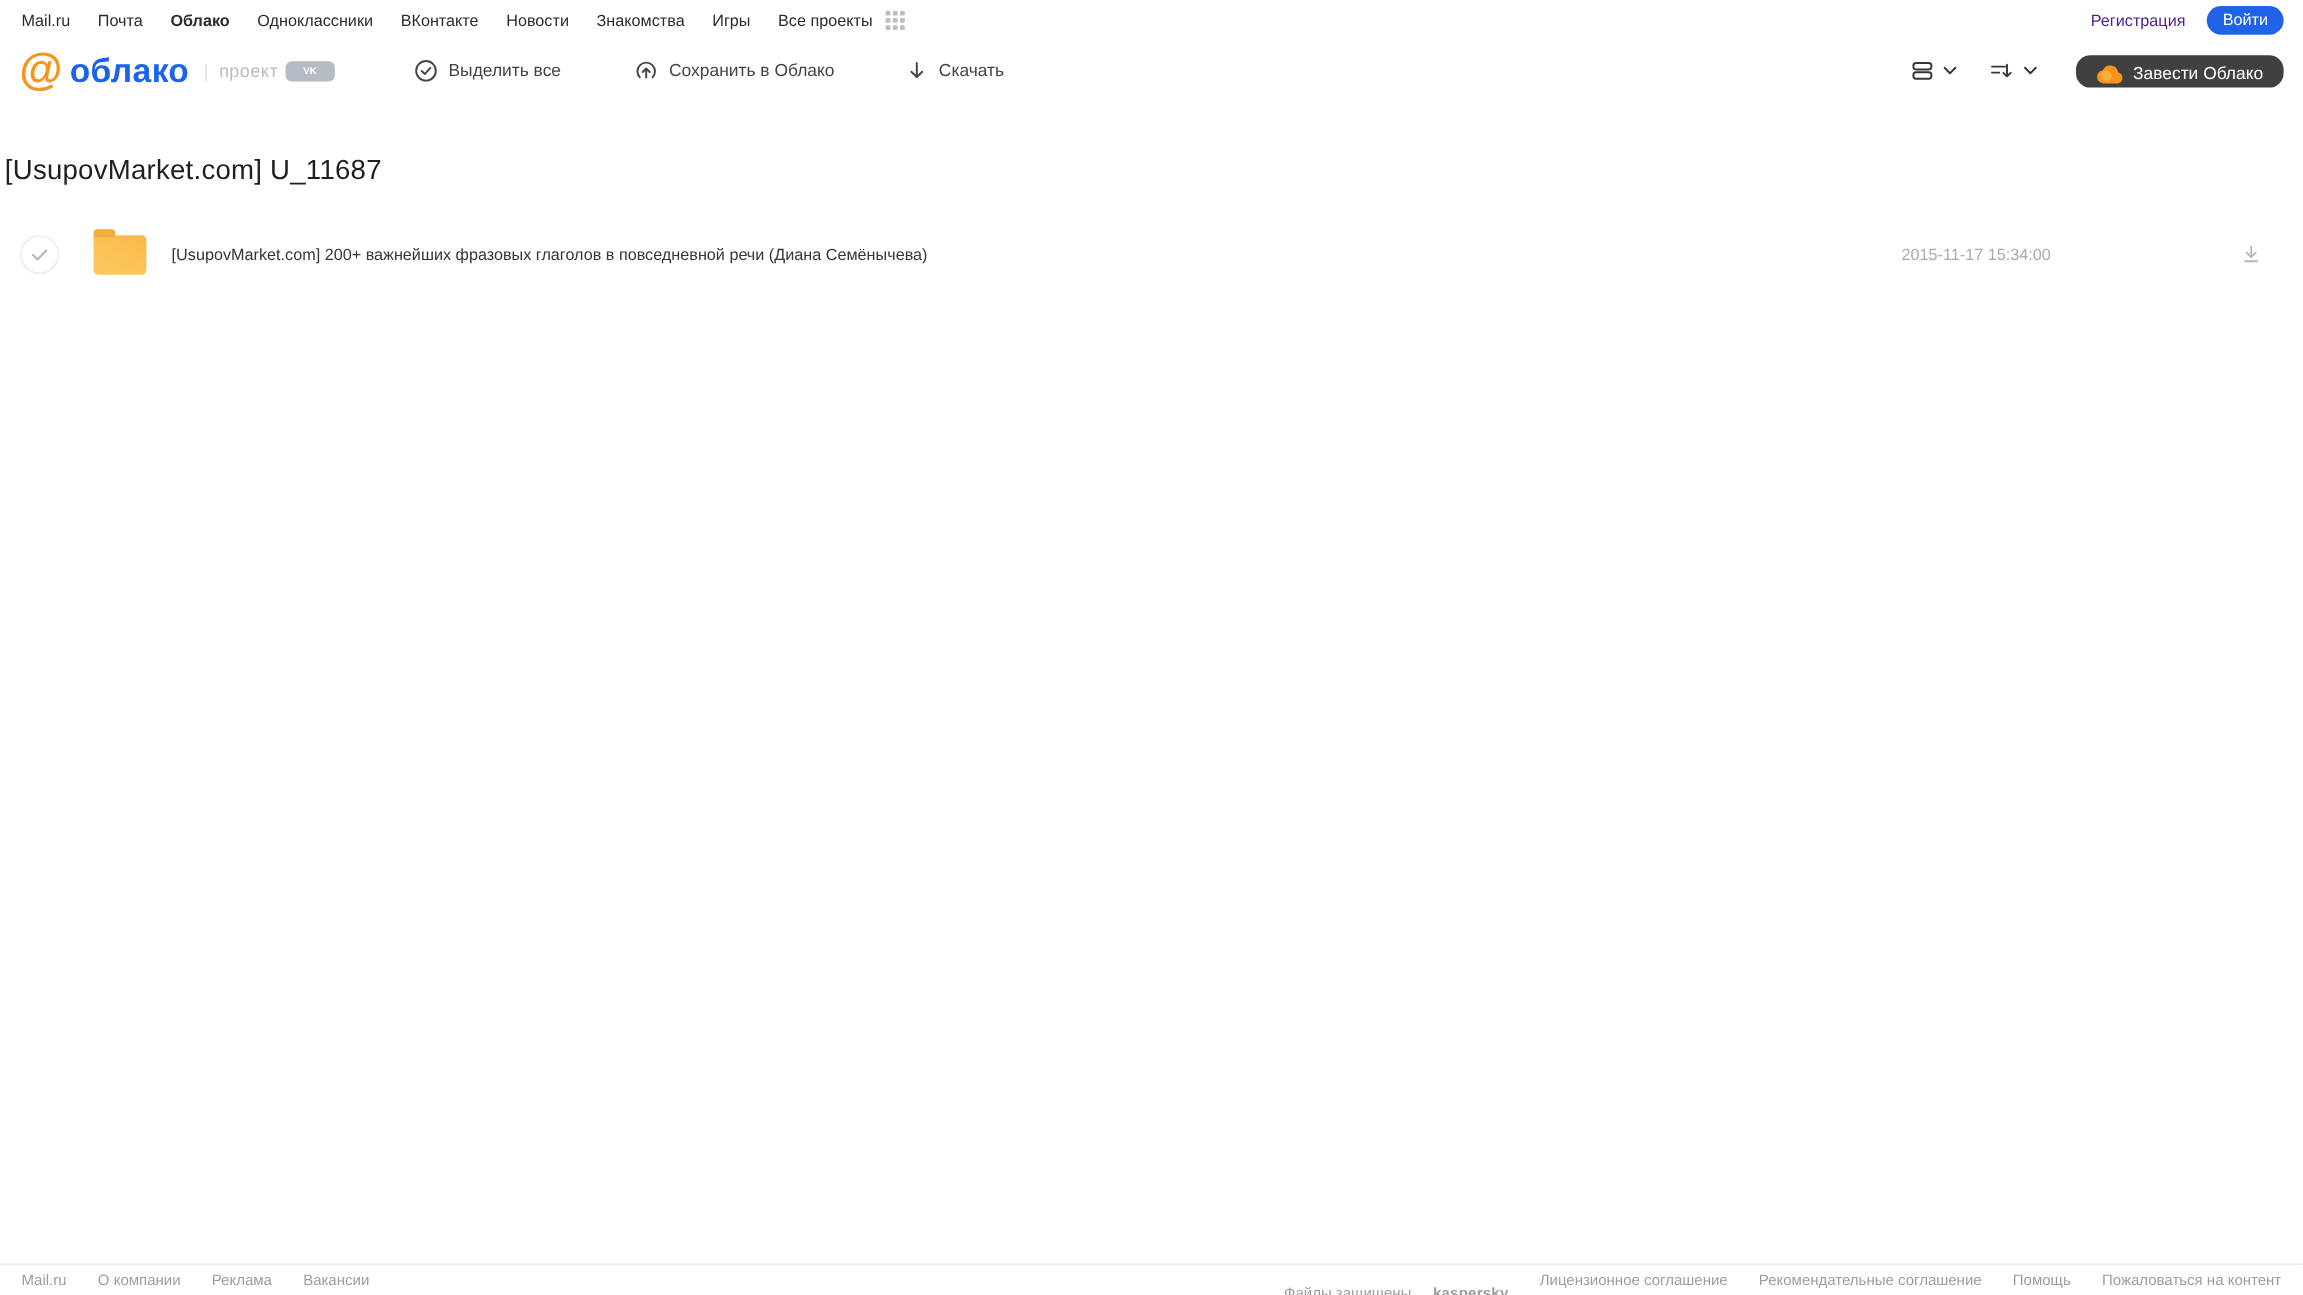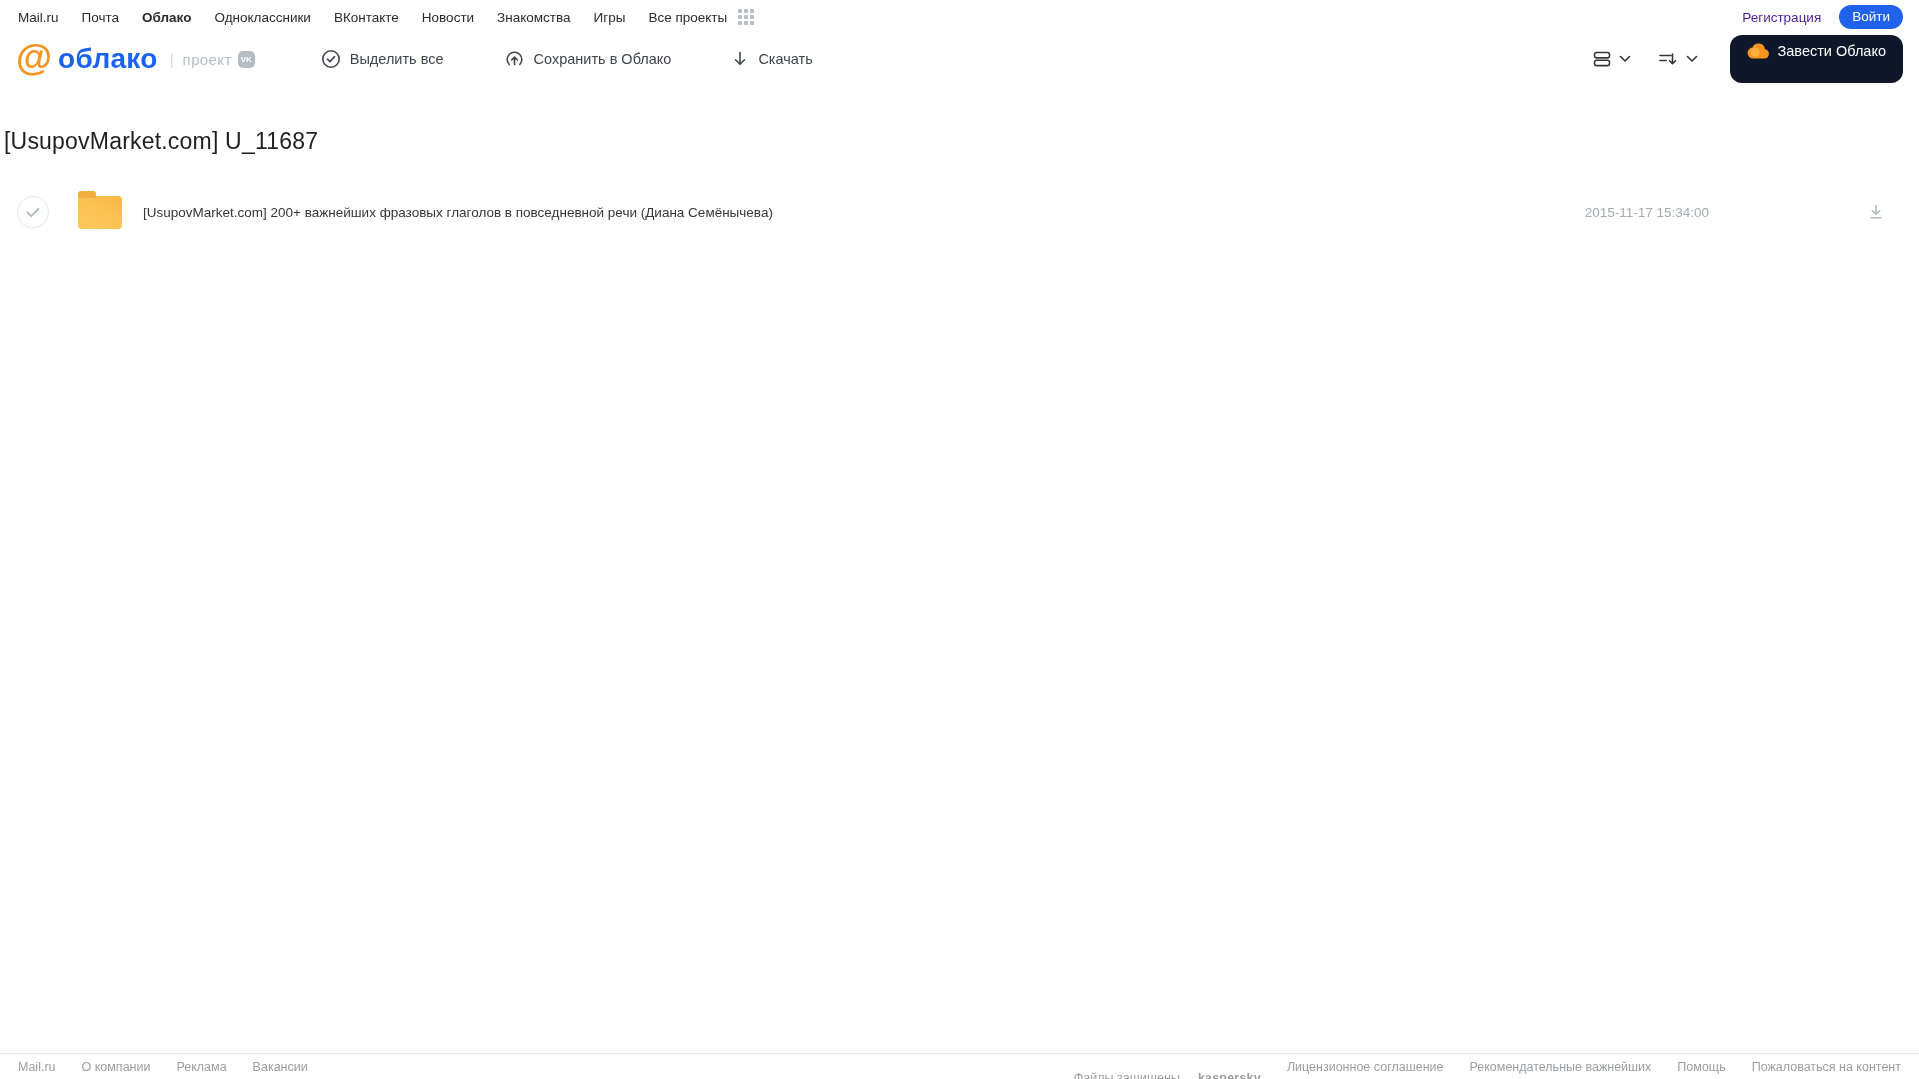--- a/index.html
+++ b/index.html
@@ -19,33 +19,33 @@
   .login-btn { background:#2063ea; color:#fff; font-size:13.5px; border:none; border-radius:12px;
                padding:4px 13px 5px; cursor:pointer; font-family:inherit; }
 
   
   .header { height:58px; display:flex; align-items:center; padding:0 16px 0 16px; }
   .logo { display:flex; align-items:center; cursor:pointer; }
   .logo-at { font-size:37px; font-weight:bold; color:#f7941d; line-height:1; margin-top:-3px; }
   .logo-word { font-size:28px; font-weight:bold; color:#1b63ee; letter-spacing:.3px; margin-left:6px; }
   .logo-divider { color:#d7dade; font-size:15px; margin:0 9px 0 12px; }
   .logo-project { color:#b6bcc3; font-size:15px; letter-spacing:.4px; }
-  .vk-badge { display:inline-flex; align-items:center; justify-content:center; width:17px; height:17px;
+  .vk-badge { display:inline-flex; align-items:center; justify-content:center; width:41px; height:17px;
               background:#b6bcc3; color:#fff; border-radius:5px; font-size:8px; font-weight:bold;
               margin-left:6px; }
 
   .toolbar { display:flex; align-items:center; gap:60px; margin-left:66px; }
   .tool { display:flex; align-items:center; gap:9px; cursor:pointer; }
   .tool span { font-size:14.5px; color:#40444a; }
   .tool svg { display:block; }
 
   .header-right { margin-left:auto; display:flex; align-items:center; gap:26px; }
   .icon-dd { display:flex; align-items:center; gap:7px; cursor:pointer; }
-  .get-cloud-btn { display:flex; align-items:center; gap:9px; background:#0f172a; color:#fff;
-                   border:none; border-radius:12px; padding:8px 17px 24px; font-size:14.5px;
+  .get-cloud-btn { display:flex; align-items:center; gap:9px; background:#404040; color:#fff;
+                   border:none; border-radius:12px; padding:8px 17px 3px; font-size:14.5px;
                    cursor:pointer; font-family:inherit; margin-left:6px; }
 
   
   .main { padding:0 4px; }
   .page-title { font-size:23px; font-weight:500; color:#1f1f1f; margin-top:40px; letter-spacing:.2px; }
 
   .file-row { display:flex; align-items:center; height:46px; margin-top:34px; cursor:pointer; }
   .row-check { width:32px; height:32px; border-radius:50%; background:#fff; border:1px solid #e6e8ea;
                display:flex; align-items:center; justify-content:center; margin-left:13px;
                box-shadow:0 1px 2px rgba(0,0,0,.04); flex:none; }
@@ -190,17 +190,17 @@
     <a>О компании</a>
     <a>Реклама</a>
     <a>Вакансии</a>
   </div>
   <div class="footer-right">
     <span class="kaspersky-wrap">
       <span>Файлы защищены</span>
       <span class="kaspersky-logo">kaspersky</span>
     </span>
     <a>Лицензионное соглашение</a>
-    <a>Рекомендательные важнейших</a>
+    <a>Рекомендательные соглашение</a>
     <a>Помощь</a>
     <a>Пожаловаться на контент</a>
   </div>
 </div>
 
 </body></html>

